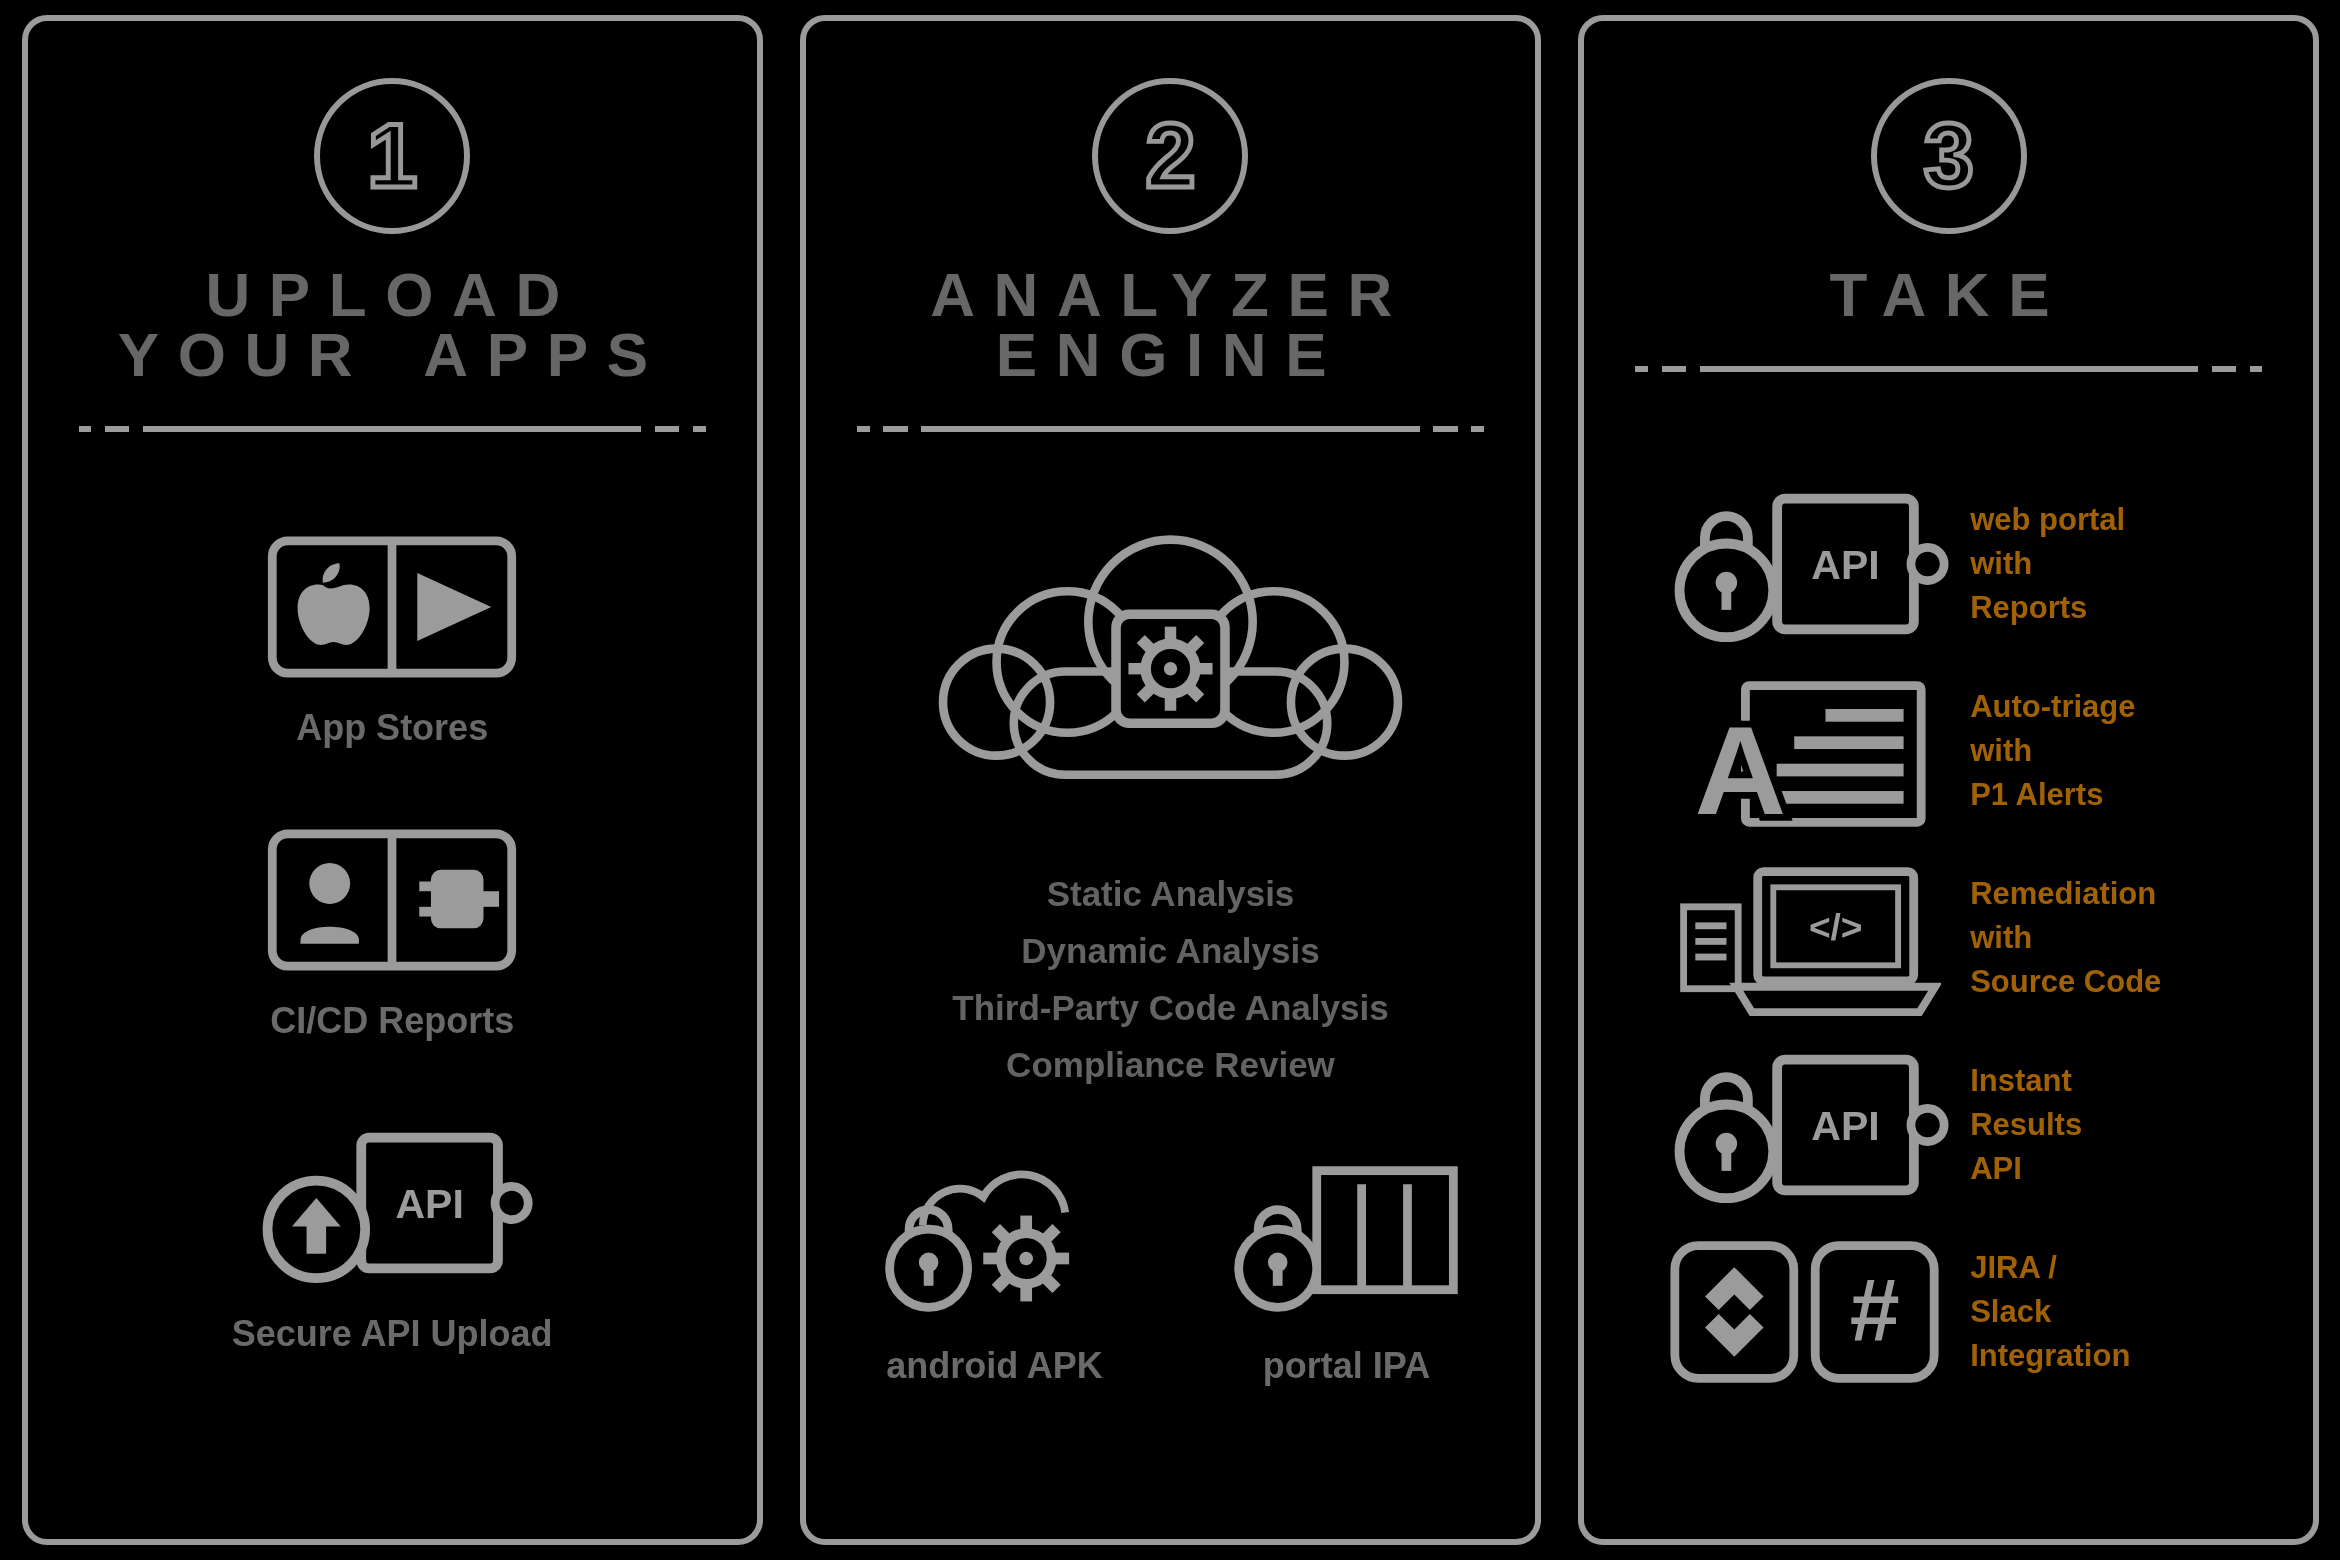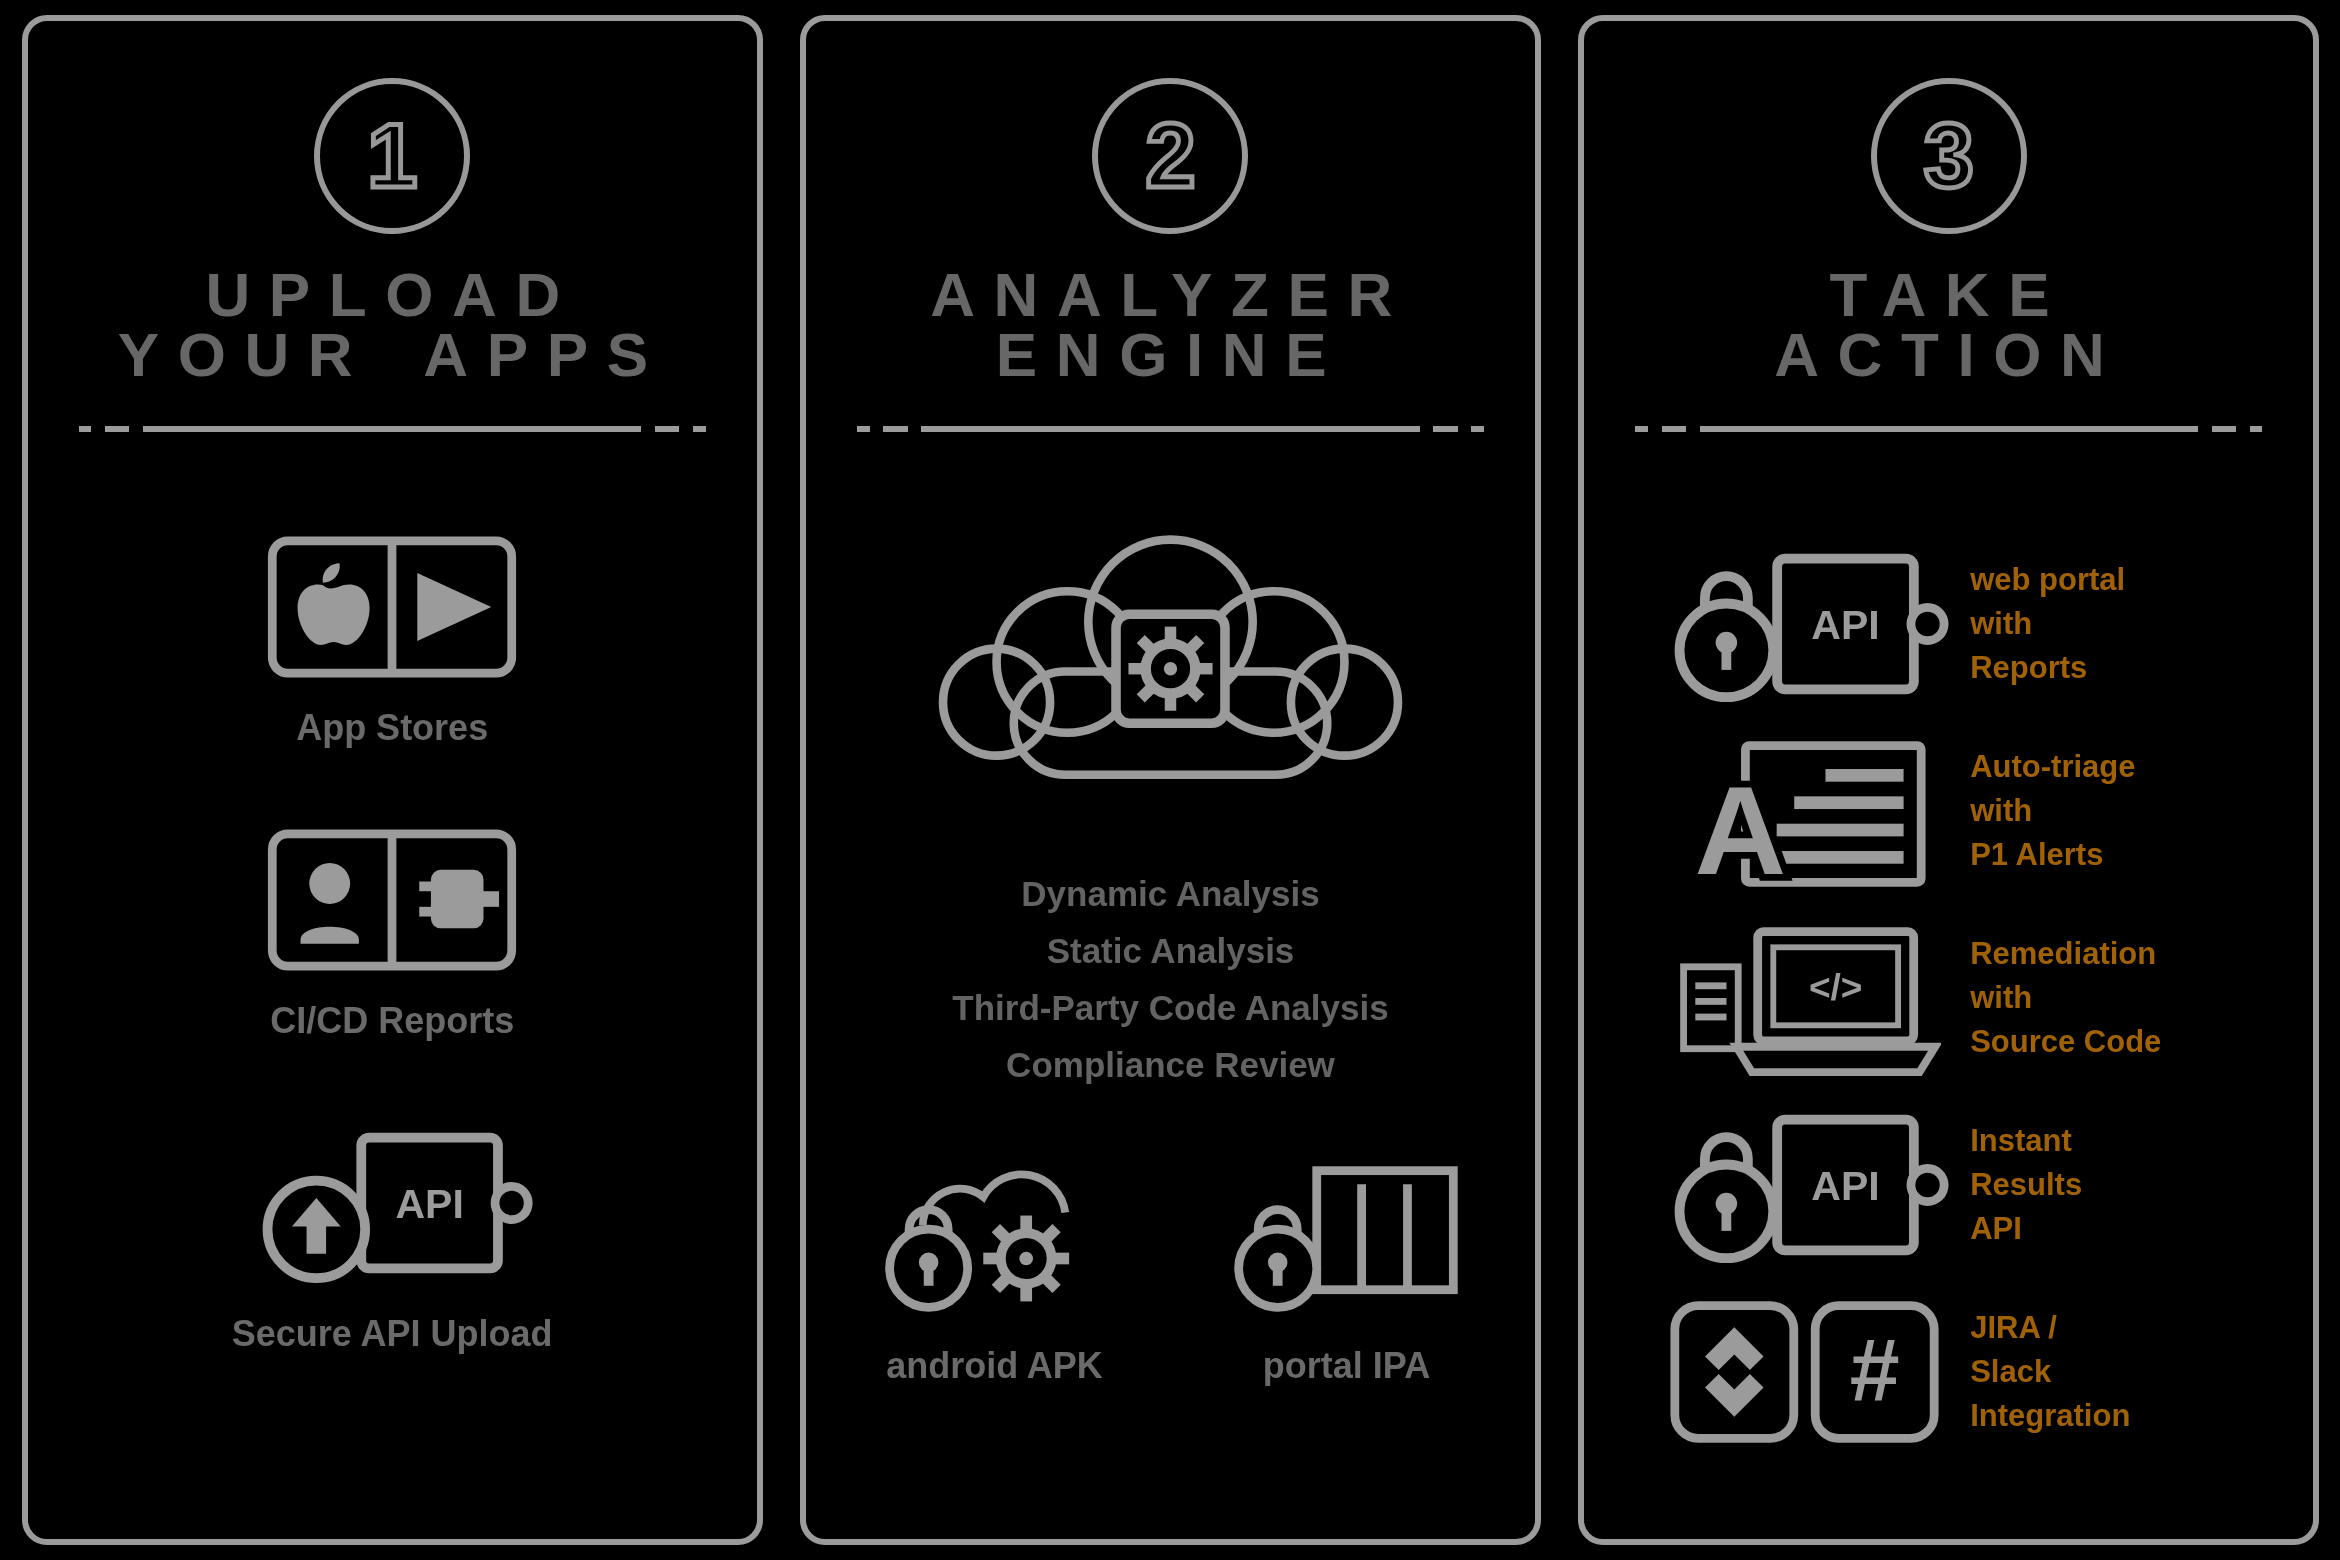--- a/index.html
+++ b/index.html
@@ -141,22 +141,22 @@
             <rect x="-6" y="-44" width="12" height="16" transform="rotate(270)"></rect>
             <rect x="-6" y="-44" width="12" height="16" transform="rotate(315)"></rect>
           </g>
           <circle r="26" fill="none" stroke="#9b9b9b" stroke-width="11"></circle>
           <circle r="7" fill="#9b9b9b"></circle>
         </g>
       </svg>
     </div>
 
     <div class="analysis-list">
+      <div class="analysis-item">Static Analysis</div>
       <div class="analysis-item">Dynamic Analysis</div>
-      <div class="analysis-item">Static Analysis</div>
       <div class="analysis-item">Third-Party Code Analysis</div>
       <div class="analysis-item">Compliance Review</div>
     </div>
 
     <div class="features-row">
 
       <div class="feature">
         <span>
           <svg width="244" height="161" viewBox="0 0 250 165">
             <path d="M52 70a38 38 0 0 1 62-29 45 45 0 0 1 84 16" fill="none" stroke="#9b9b9b" stroke-width="8"></path>
@@ -200,21 +200,20 @@
 
     </div>
   </div>
 
   <div class="panel">
     <div class="num-circle">
       <span class="num">3</span>
     </div>
     <div class="panel-title">
       <div>TAKE</div>
-      <div>ACTION</div>
     </div>
     <div class="divider">
       <span class="d-sm"></span>
         <span class="d-md"></span>
         <span class="d-long"></span>
         <span class="d-md"></span>
         <span class="d-sm"></span>
     </div>
 
     <div class="actions-col">

